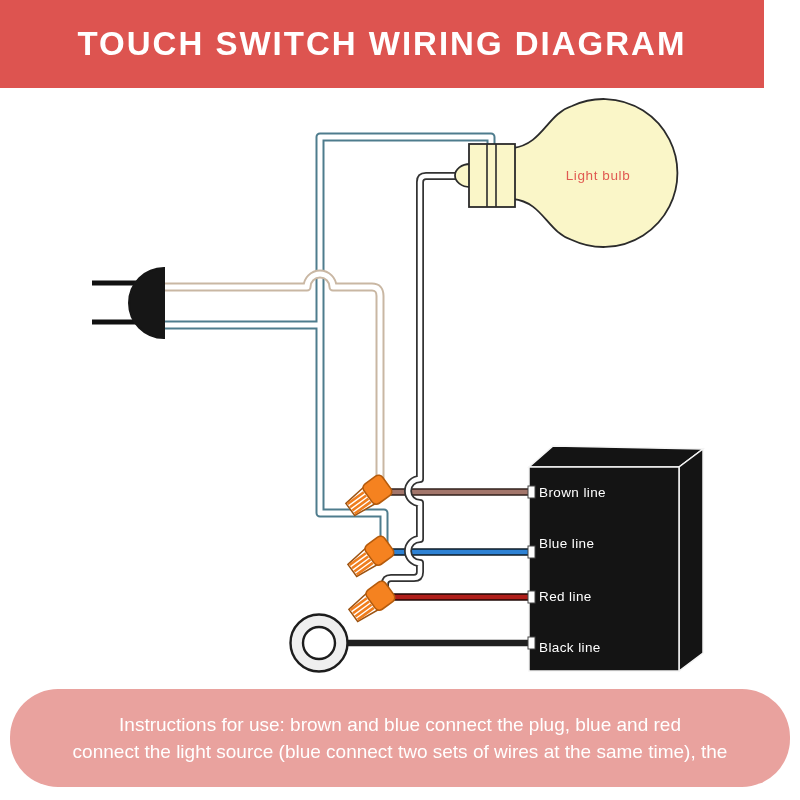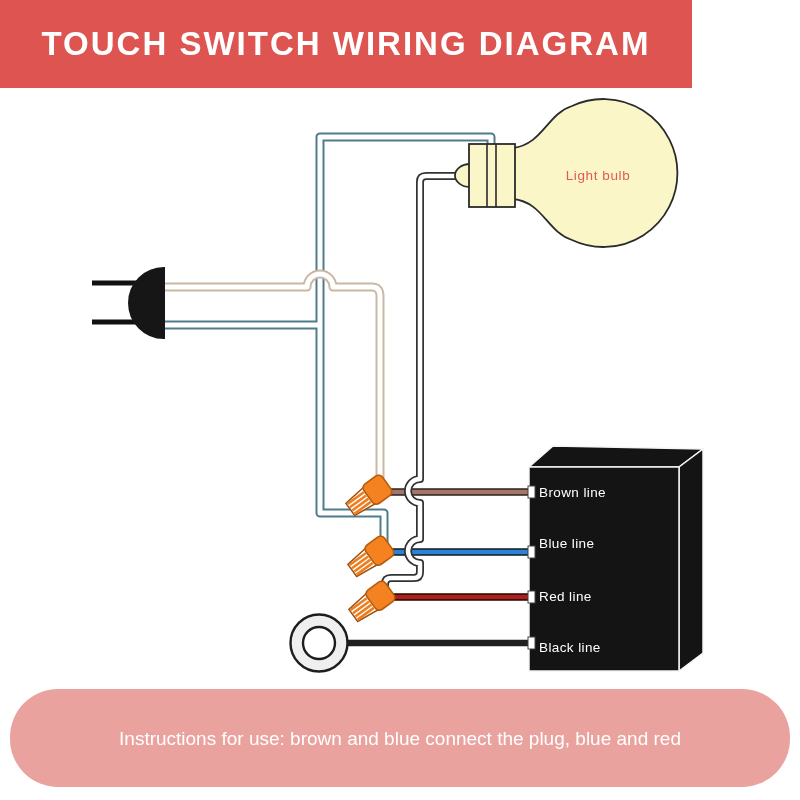--- a/index.html
+++ b/index.html
@@ -1,21 +1,21 @@
 <!DOCTYPE html>
 <html><head>
 <meta charset="utf-8">
 <style>
   html,body{margin:0;padding:0;background:#ffffff;}
   #stage{
     position:relative;width:800px;height:800px;background:#ffffff;
     font-family:"Liberation Sans", sans-serif;overflow:hidden;
   }
   #banner{
-    position:absolute;left:0;top:0;width:692px;height:88px;
+    position:absolute;left:0;top:0;width:764px;height:88px;
     background:#dd5450;display:flex;align-items:center;justify-content:center;
   }
   #banner .title{
     color:#ffffff;font-size:33px;font-weight:bold;letter-spacing:2px;
     white-space:nowrap;
   }
   #diagram{position:absolute;left:0;top:0;width:800px;height:800px;}
   #instructions{
     position:absolute;left:10px;top:689px;width:780px;height:98px;
     background:#e9a29e;border-radius:48px;box-sizing:border-box;
@@ -131,15 +131,16 @@
       <path d="M 470,164 A 15 11.5 0 0 0 470,187 Z" fill="#faf6c8" stroke="#2b2b2b" stroke-width="1.8"></path>
       <rect x="469" y="144" width="46" height="63" fill="#faf6c8" stroke="#2b2b2b" stroke-width="1.8"></rect>
       <line x1="487" y1="144" x2="487" y2="207" stroke="#2b2b2b" stroke-width="1.6"></line>
       <line x1="496" y1="144" x2="496" y2="207" stroke="#2b2b2b" stroke-width="1.6"></line>
       <text class="bulb-label" x="598" y="180">Light bulb</text>
     </g>
   </svg>
 
   <div id="instructions">
     <div class="line">Instructions for use: brown and blue connect the plug, blue and red</div>
+    <div class="line">connect the light source (blue connect two sets of wires at the same time), the</div>
   </div>
 
 </div>
 
 </body></html>

